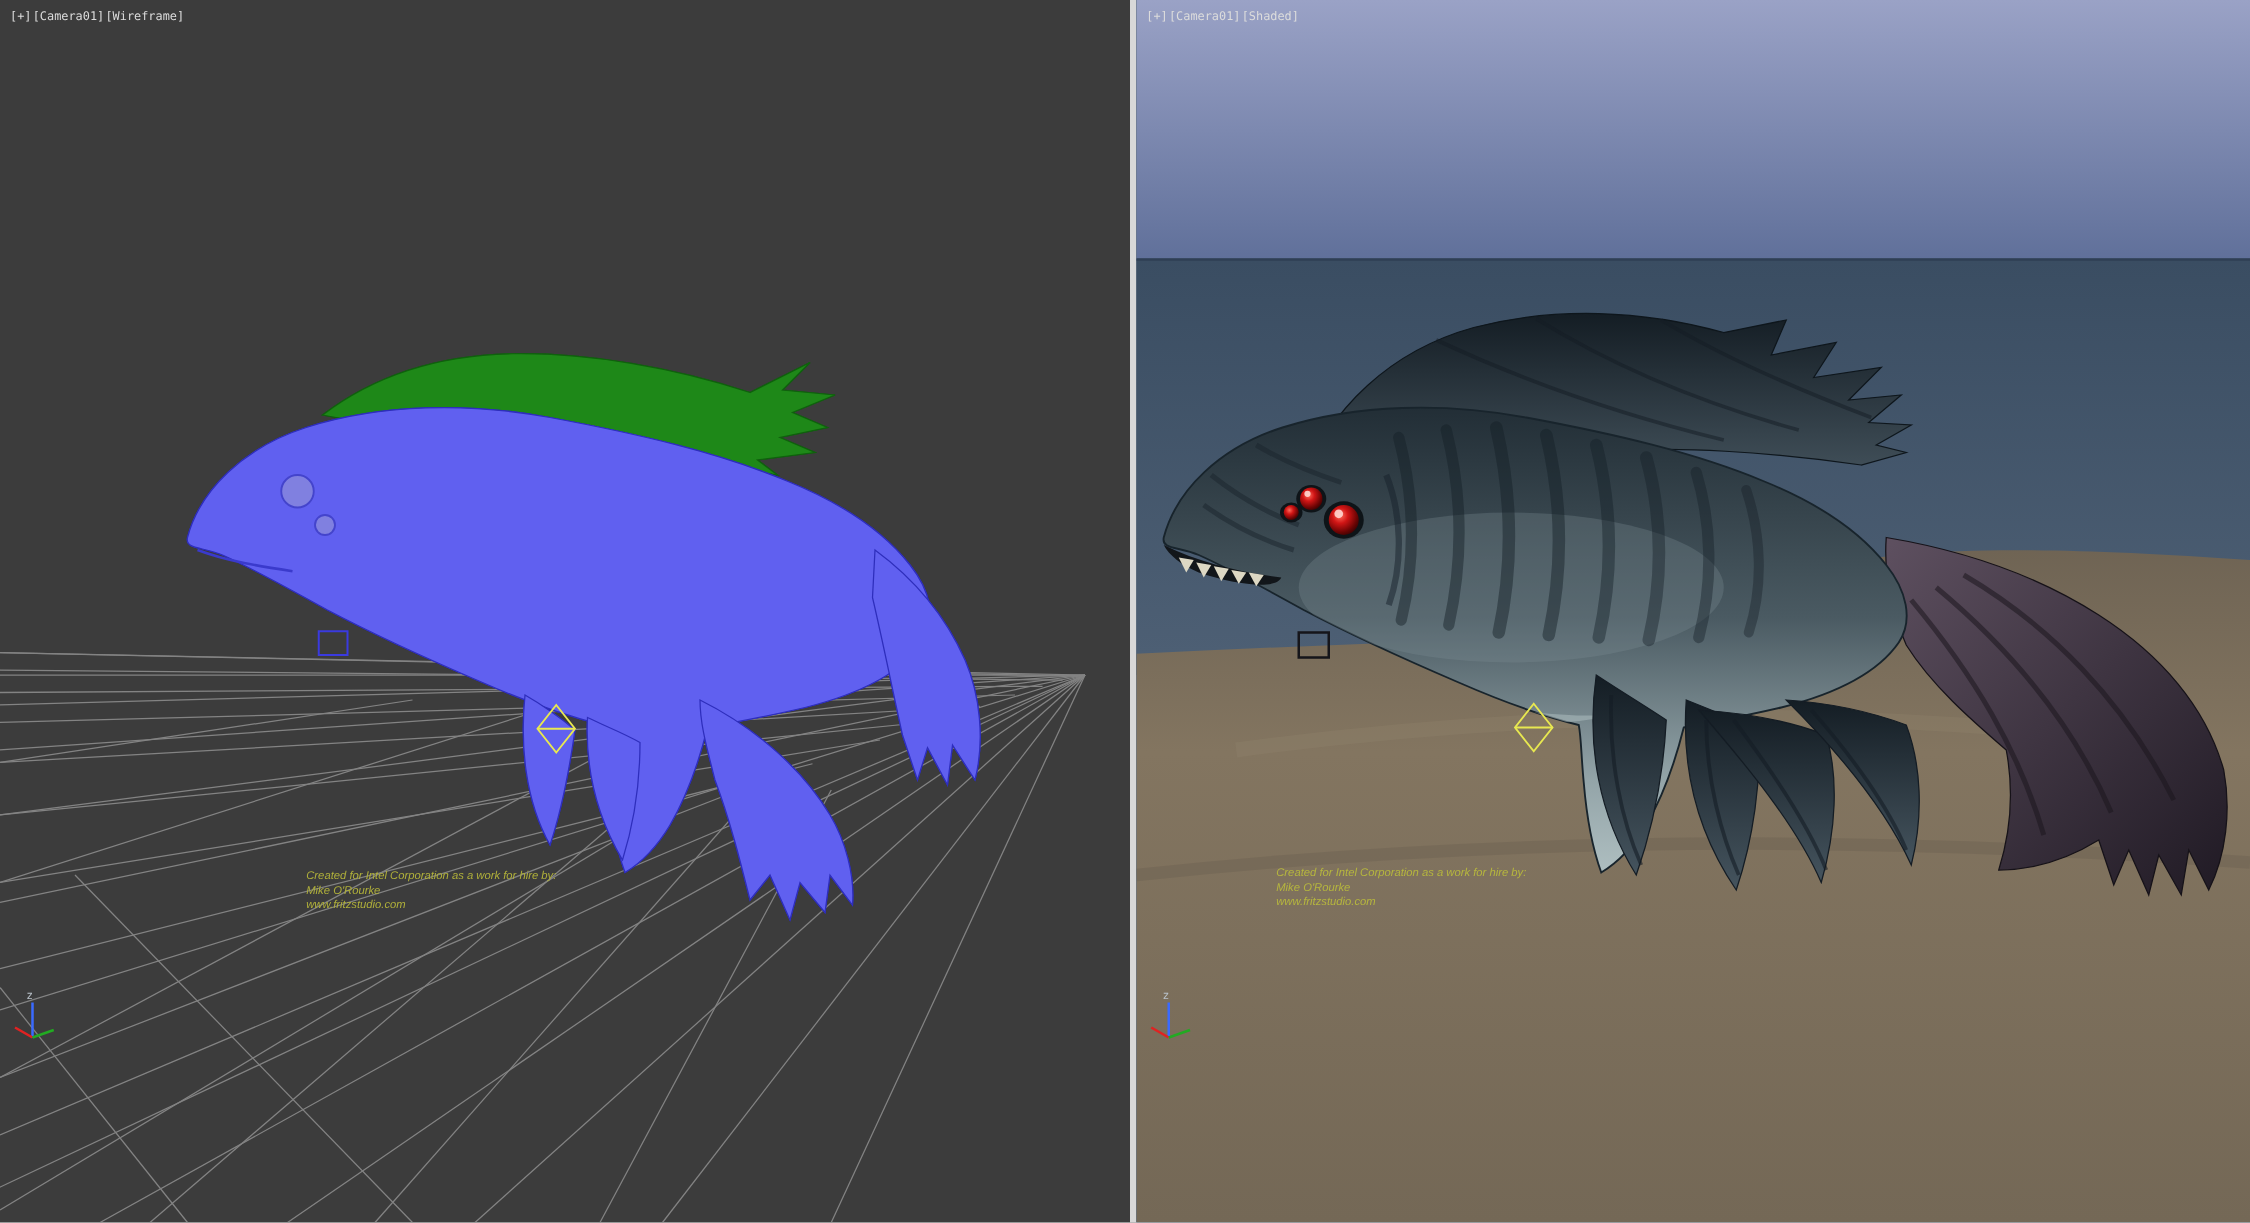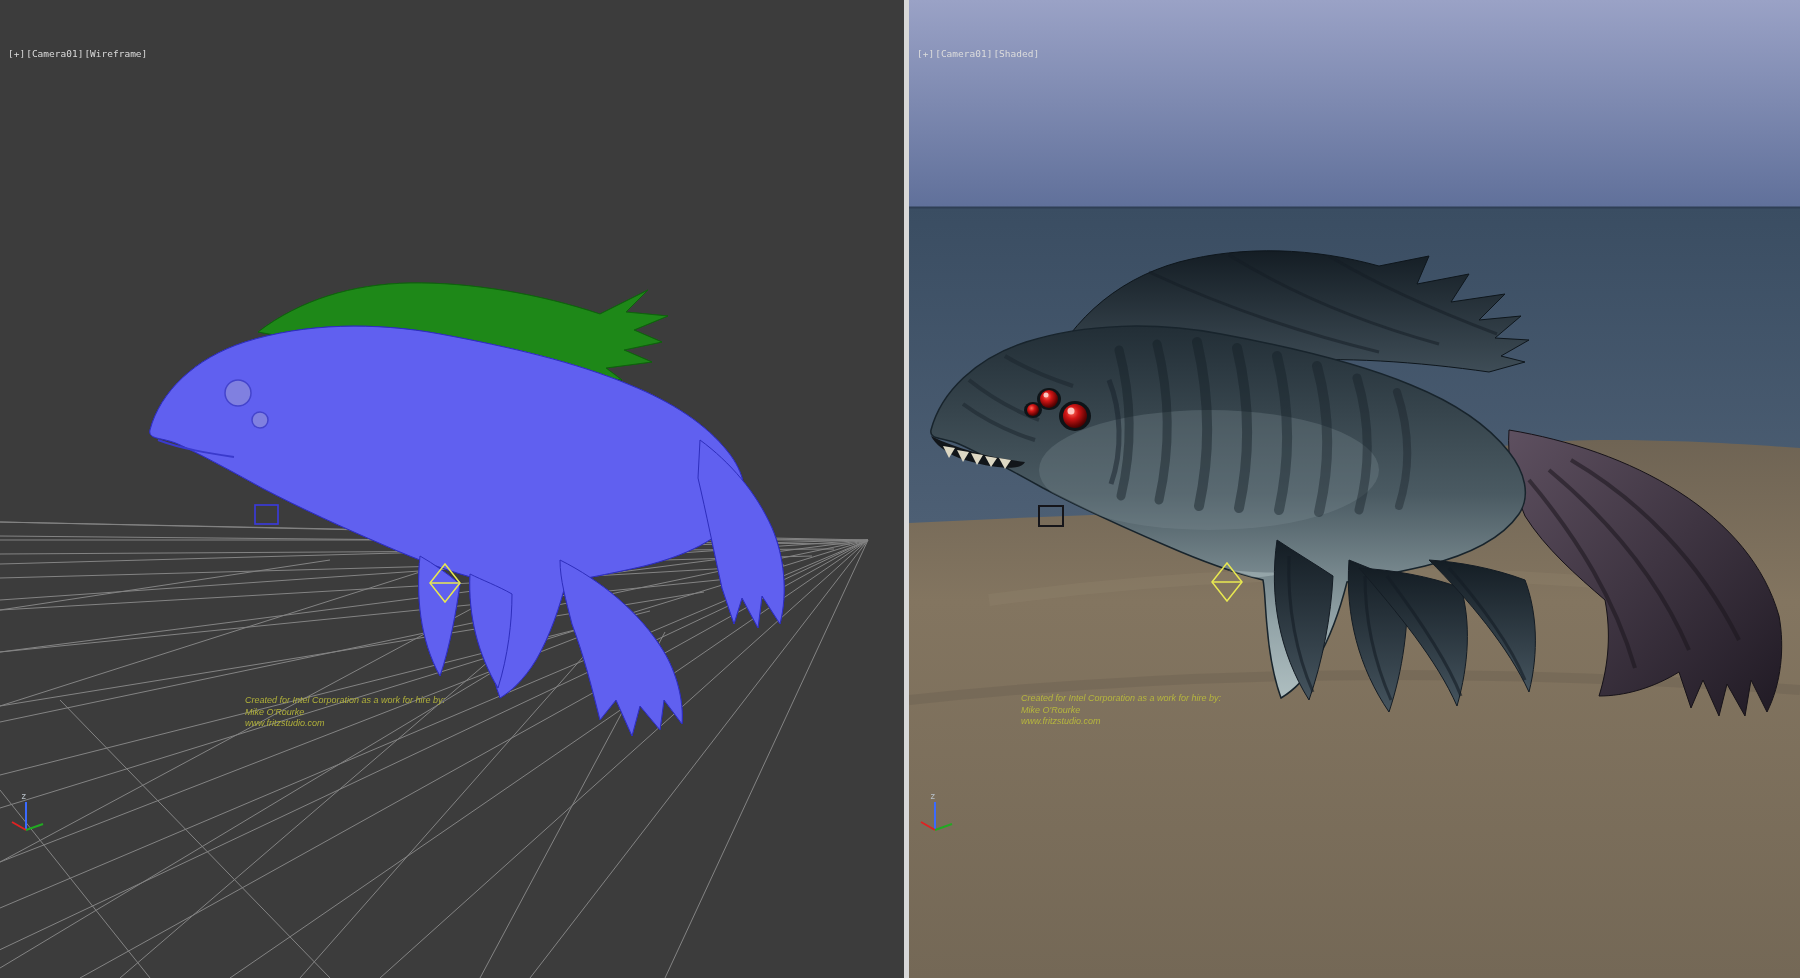--- a/index.html
+++ b/index.html
@@ -1,21 +1,21 @@
 <!DOCTYPE html>
 <html><head>
 <meta charset="utf-8">
 <style>
   html,body{margin:0;padding:0;background:#d8d8d8;width:1800px;height:978px;overflow:hidden;}
   .stage{position:relative;width:1800px;height:978px;background:#d8d8d8;}
   .viewport{position:absolute;top:0;height:978px;overflow:hidden;}
   .viewport.left{left:0;width:904px;background:#3c3c3c;}
   .viewport.right{left:909px;width:891px;background:#41546a;}
   svg.scene{position:absolute;left:0;top:0;display:block;}
-  .vp-label{position:absolute;top:8px;left:8px;z-index:6;font:9.5px "DejaVu Sans Mono",monospace;color:#dcdcdc;cursor:default;white-space:nowrap;margin-top:40px;}
+  .vp-label{position:absolute;top:8px;left:8px;z-index:6;font:9.5px "DejaVu Sans Mono",monospace;color:#dcdcdc;cursor:default;white-space:nowrap;}
   .vp-label span{margin-right:1px;cursor:pointer;}
   .watermark{position:absolute;z-index:5;font:9px/1.3 "Liberation Sans",sans-serif;color:#b0b03a;white-space:nowrap;}
   .watermark span{display:block;font-style:italic;}
   .axis{position:absolute;left:10px;top:790px;z-index:5;}
   .axis text{font:9px "DejaVu Sans Mono",monospace;fill:#b8c0c8;}
 </style>
 </head>
 <body>
 
 <div class="stage">

